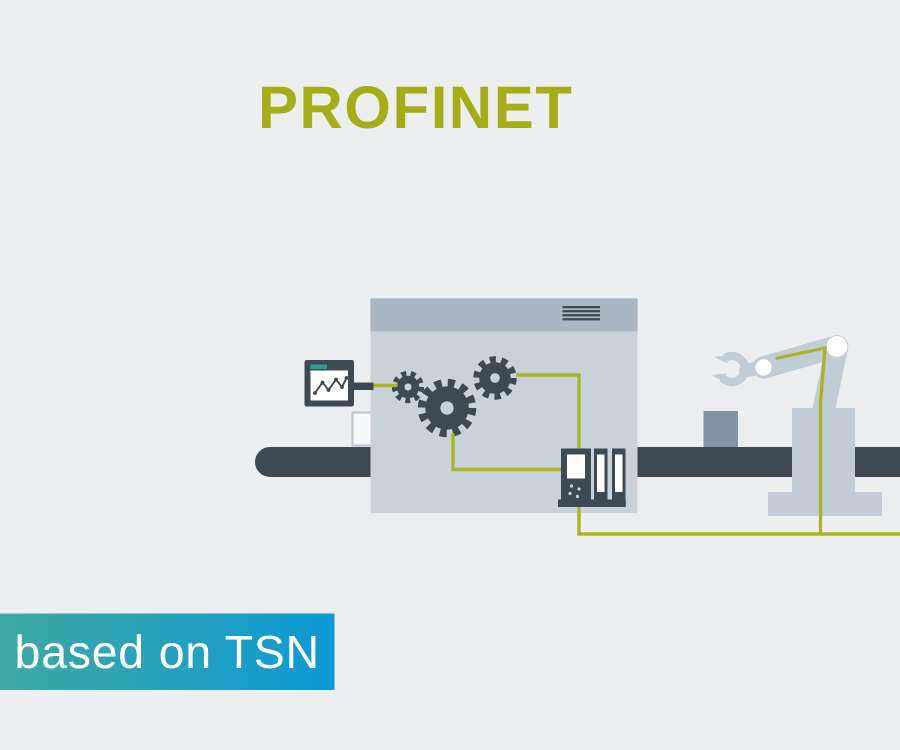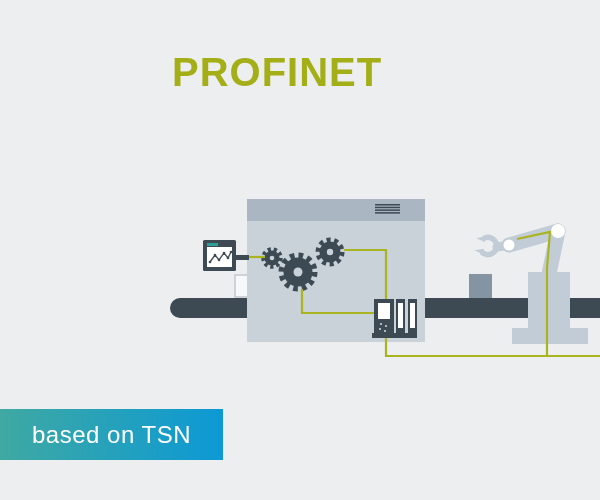--- a/index.html
+++ b/index.html
@@ -13,21 +13,21 @@
     position:absolute;left:172px;top:52px;
     font-size:40px;font-weight:bold;letter-spacing:1px;
     color:#a4af17;line-height:1;white-space:nowrap;
   }
   .banner{
     position:absolute;left:0;top:409px;width:223px;height:51px;
     background:linear-gradient(90deg,#3fa9a2 0%,#0c99d5 100%);
     display:flex;align-items:center;justify-content:center;
   }
   .banner span{
-    color:#ffffff;font-size:24px;font-weight:400;letter-spacing:0.5px;
+    color:#ffffff;font-size:31px;font-weight:400;letter-spacing:0.5px;
     white-space:nowrap;
   }
 </style>
 </head>
 <body>
 
 <div class="stage">
 
   <svg width="600" height="500" viewBox="0 0 600 500">
 

